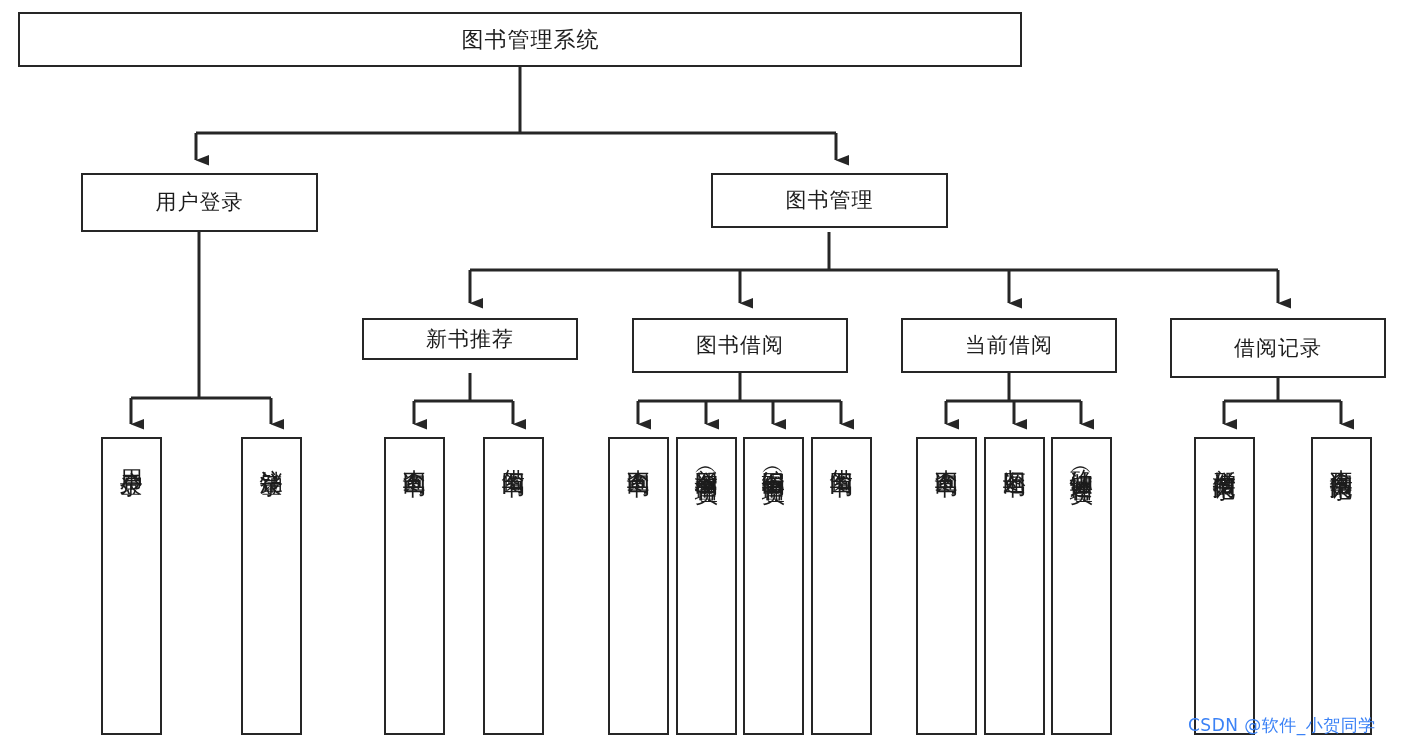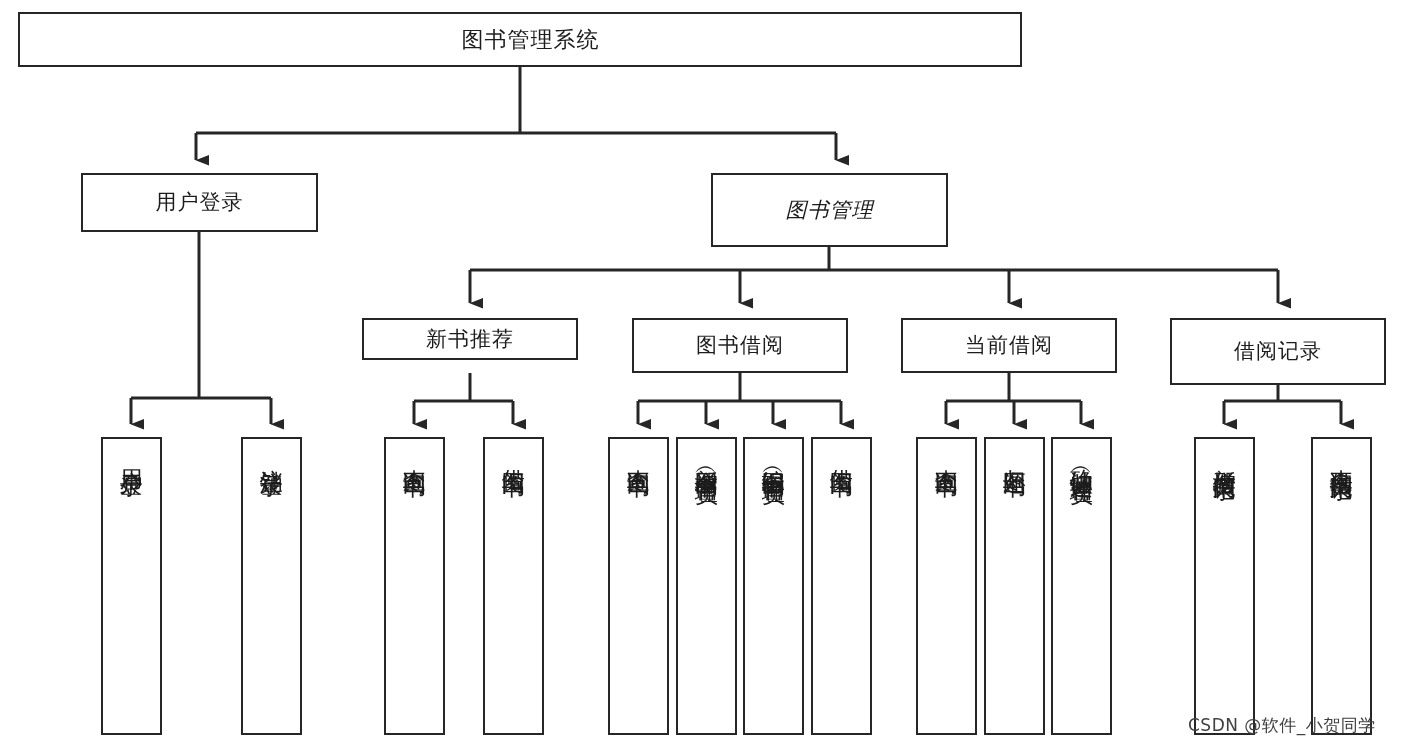--- a/index.html
+++ b/index.html
@@ -53,21 +53,21 @@
     letter-spacing:2px;
     white-space:normal;
     max-height:282px;
   }
   .node.leaf.tall .label{max-height:286px;}
   .watermark{
     position:absolute;
     left:1188px;
     top:714px;
     font-size:17px;
-    color:#404040;
+    color:#3b82f6;
     letter-spacing:0.5px;
     white-space:nowrap;
     z-index:5;
     font-family:"DejaVu Sans","Liberation Sans",sans-serif;
   }
 </style>
 </head>
 <body>
 
 <div id="canvas">
@@ -122,34 +122,34 @@
     </g>
   </svg>
 
   <div class="node root" style="left:18px;top:12px;width:1004px;height:55px;padding-left:21px;">
     <span class="label">图书管理系统</span>
   </div>
 
   <div class="node lvl2" style="left:81px;top:173px;width:237px;height:59px;">
     <span class="label">用户登录</span>
   </div>
-  <div class="node lvl2" style="left:711px;top:173px;width:237px;height:74px;font-style:italic;">
+  <div class="node lvl2" style="left:711px;top:173px;width:237px;height:55px;">
     <span class="label">图书管理</span>
   </div>
 
   <div class="node lvl2" style="left:362px;top:318px;width:216px;height:42px;">
     <span class="label">新书推荐</span>
   </div>
   <div class="node lvl2" style="left:632px;top:318px;width:216px;height:55px;">
     <span class="label">图书借阅</span>
   </div>
   <div class="node lvl2" style="left:901px;top:318px;width:216px;height:55px;">
     <span class="label">当前借阅</span>
   </div>
-  <div class="node lvl2" style="left:1170px;top:318px;width:216px;height:67px;">
+  <div class="node lvl2" style="left:1170px;top:318px;width:216px;height:60px;">
     <span class="label">借阅记录</span>
   </div>
 
   <div class="node leaf" style="left:101px;top:437px;width:61px;height:298px;">
     <span class="label">用户登录</span>
   </div>
   <div class="node leaf" style="left:241px;top:437px;width:61px;height:298px;">
     <span class="label">注销登录</span>
   </div>
 

